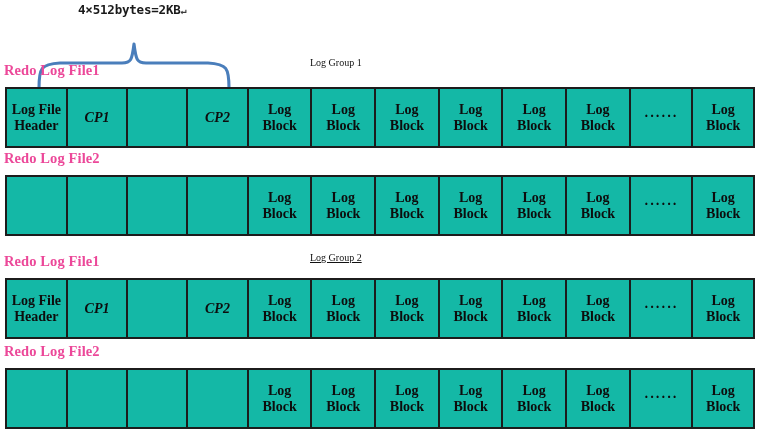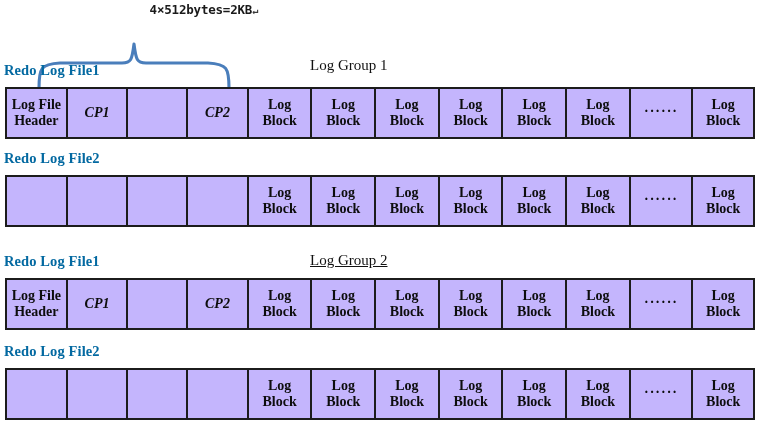--- a/index.html
+++ b/index.html
@@ -15,21 +15,21 @@
     color: #000000;
     overflow: hidden;
   }
 
   
   #brace-annotation {
     position: absolute;
     left: 78px;
     top: 2px;
     width: 180px;
-    text-align: right;
+    text-align: left;
     font-family: "DejaVu Sans Mono", monospace;
     font-size: 12.5px;
     font-weight: 700;
     letter-spacing: -0.2px;
     color: #1a1a1a;
     white-space: nowrap;
   }
   #brace-annotation .pilcrow {
     font-size: 10px;
     color: #3a3a3a;
@@ -40,47 +40,47 @@
     left: 30px;
     top: 20px;
     width: 210px;
     height: 70px;
   }
 
   
   .group-title {
     position: absolute;
     font-family: "Liberation Serif", serif;
-    font-size: 15px;
+    font-size: 10px;
     font-weight: 400;
     color: #111111;
     white-space: nowrap;
   }
   .file-label {
     position: absolute;
     font-family: "Liberation Serif", serif;
     font-size: 14.5px;
     font-weight: 700;
-    color: #0369a1;
+    color: #ec4899;
     white-space: nowrap;
     letter-spacing: 0.1px;
   }
 
   
   .row {
     position: absolute;
     left: 5px;
     width: 750px;
-    height: 52px;
+    height: 61px;
     display: flex;
     box-sizing: border-box;
     border-top: 2px solid #1c1c1c;
     border-bottom: 2px solid #1c1c1c;
     border-left: 2px solid #1c1c1c;
-    background: #c4b5fd;
+    background: #14b8a6;
   }
   .cell {
     box-sizing: border-box;
     border-right: 2px solid #1c1c1c;
     display: flex;
     flex-direction: column;
     align-items: center;
     justify-content: center;
     font-family: "Liberation Serif", serif;
     font-size: 14px;

